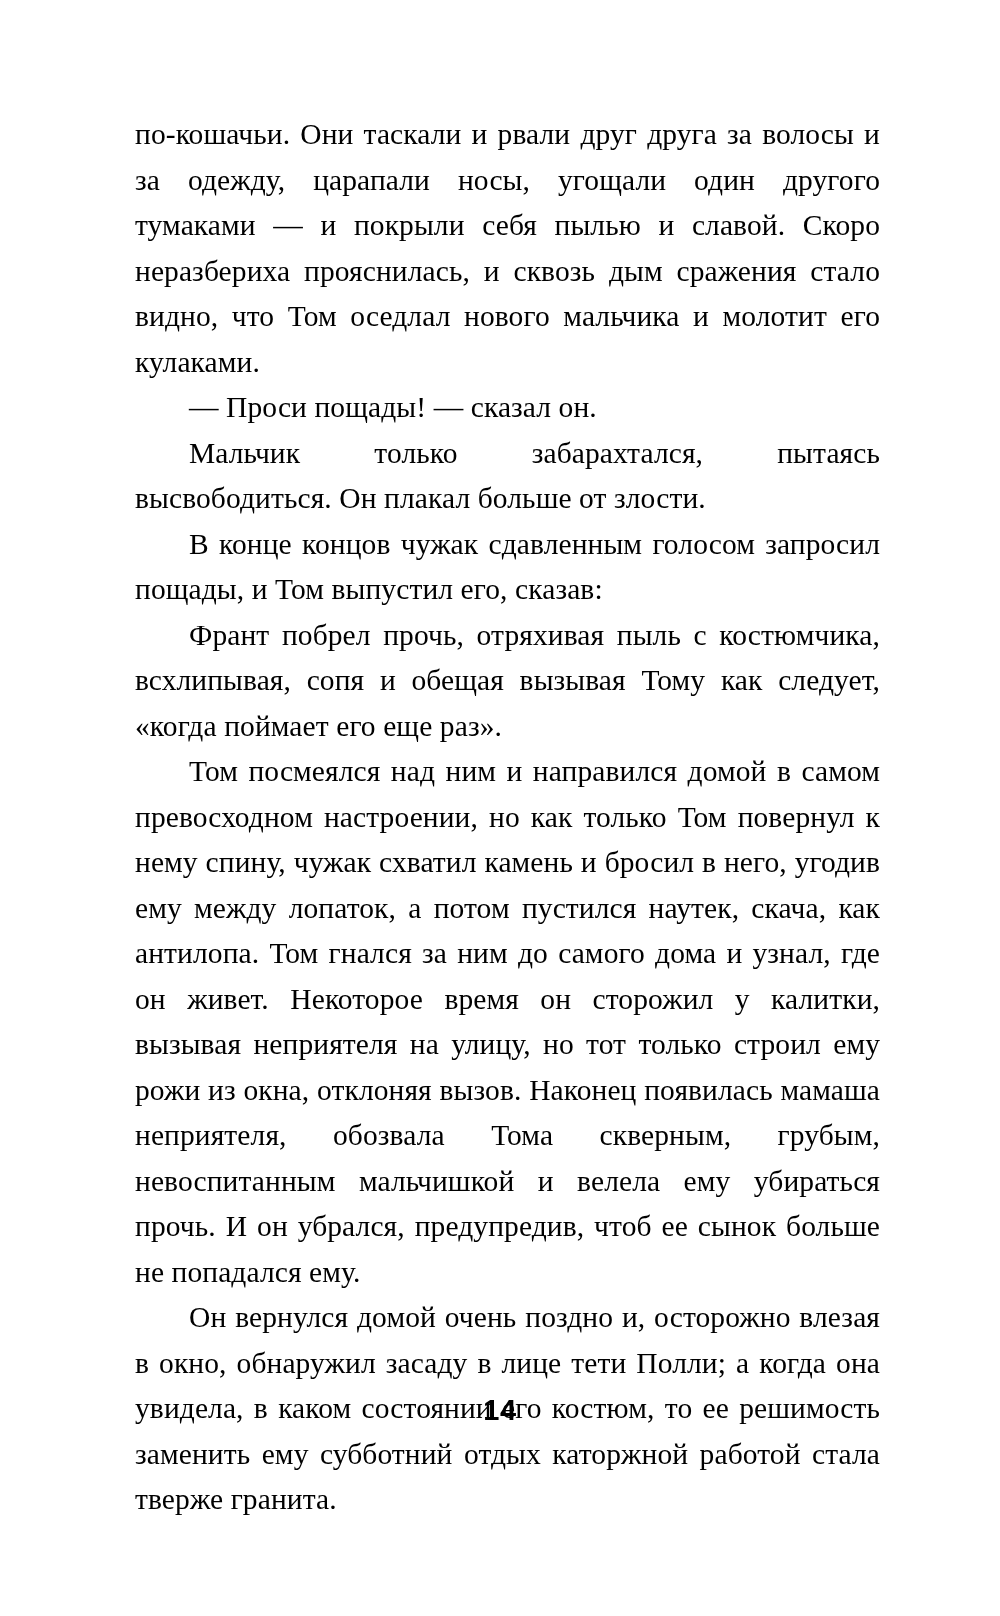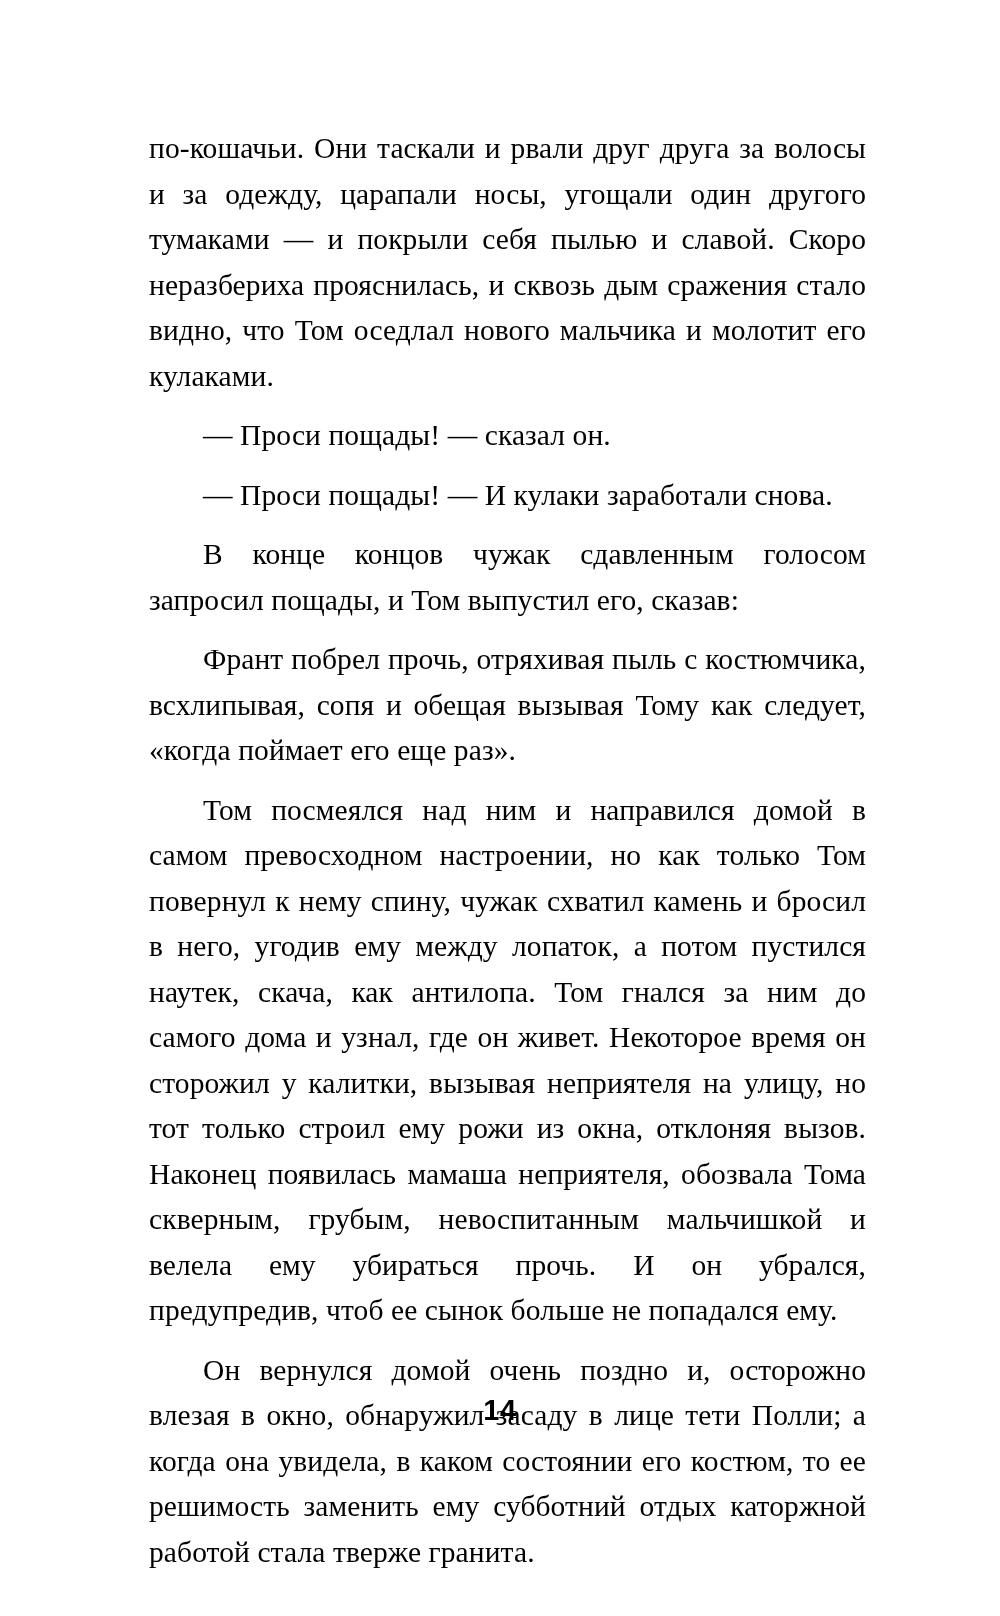--- a/index.html
+++ b/index.html
@@ -23,21 +23,21 @@
   }
   .body-text {
     font-size: 29.5px;
     line-height: 45.5px;
     text-align: justify;
     text-justify: inter-word;
     letter-spacing: 0.1px;
     hyphens: manual;
   }
   .body-text p {
-    margin: 14px;
+    margin: 0;
   }
   .body-text p.indent {
     text-indent: 54px;
     font-family: Liberation Serif, serif;
   }
   .page-number {
     position: absolute;
     left: 0;
     right: 0;
     top: 1394px;
@@ -49,21 +49,21 @@
   }
 </style>
 </head>
 <body>
 
 <div class="page">
 
   <div class="body-text">
     <p>по-кошачьи. Они таскали и рвали друг друга за волосы и за одежду, царапали носы, угощали один другого тумаками — и покрыли себя пылью и славой. Скоро неразбериха прояснилась, и сквозь дым сражения стало видно, что Том оседлал нового мальчика и молотит его кулаками.</p>
     <p class="indent">— Проси пощады! — сказал он.</p>
-    <p class="indent">— Проси пощады! — И кулаки заработали снова.</p>
+    <p class="indent">Мальчик только забарахтался, пытаясь высвободиться. Он плакал больше от злости.</p>
     <p class="indent">В конце концов чужак сдавленным голосом запросил пощады, и Том выпустил его, сказав:</p>
     <p class="indent">Франт побрел прочь, отряхивая пыль с костюмчика, всхлипывая, сопя и обещая вызывая Тому как следует, «когда поймает его еще раз».</p>
     <p class="indent">Том посмеялся над ним и направился домой в самом превосходном настроении, но как только Том повернул к нему спину, чужак схватил камень и бросил в него, угодив ему между лопаток, а потом пустился наутек, скача, как антилопа. Том гнался за ним до самого дома и узнал, где он живет. Некоторое время он сторожил у калитки, вызывая неприятеля на улицу, но тот только строил ему рожи из окна, отклоняя вызов. Наконец появилась мамаша неприятеля, обозвала Тома скверным, грубым, невоспитанным мальчишкой и велела ему убираться прочь. И он убрался, предупредив, чтоб ее сынок больше не попадался ему.</p>
     <p class="indent">Он вернулся домой очень поздно и, осторожно влезая в окно, обнаружил засаду в лице тети Полли; а когда она увидела, в каком состоянии его костюм, то ее решимость заменить ему субботний отдых каторжной работой стала тверже гранита.</p>
   </div>
 
   <div class="page-number">14</div>
 
 </div>
 

